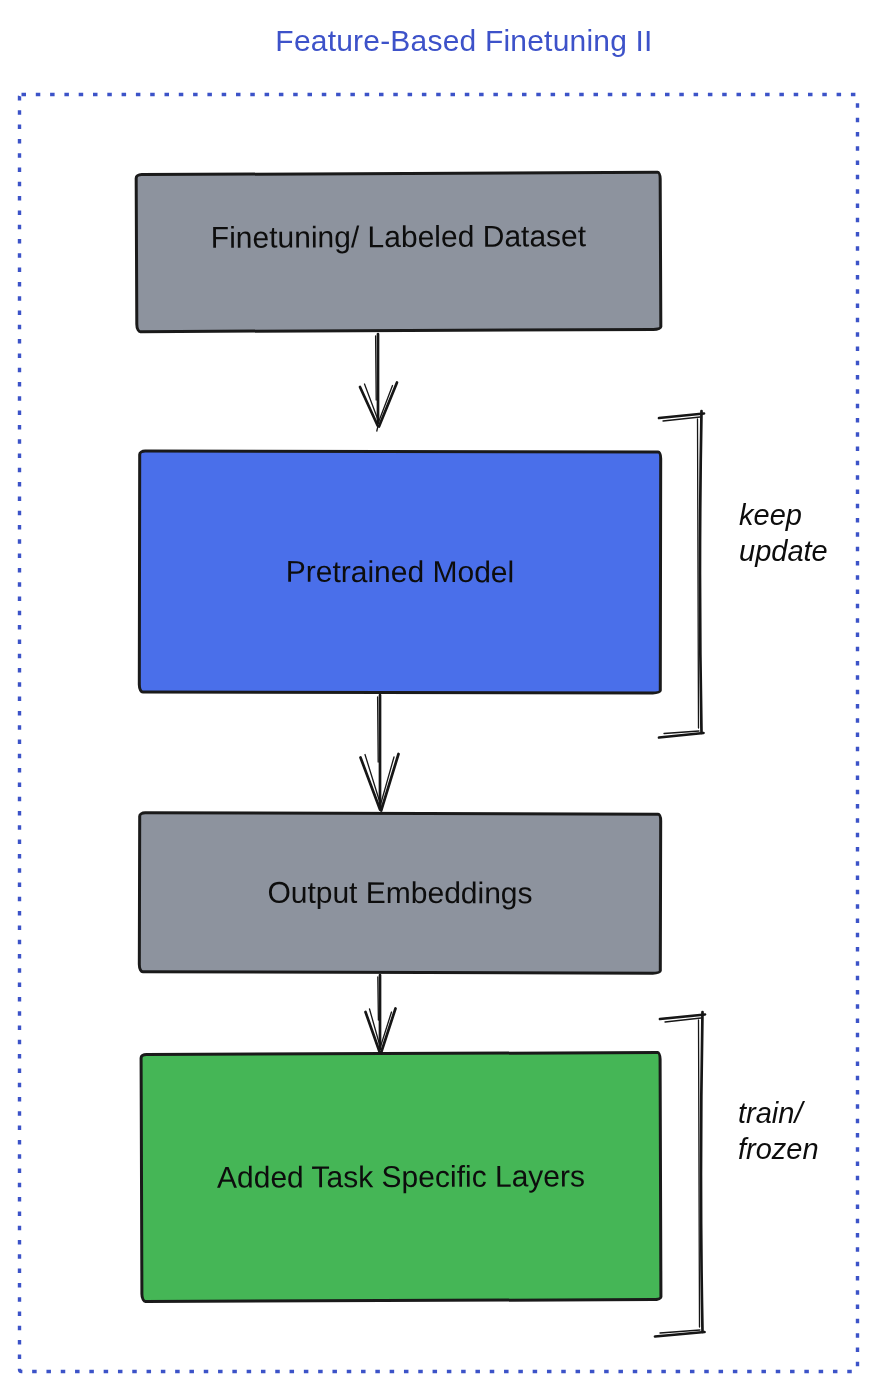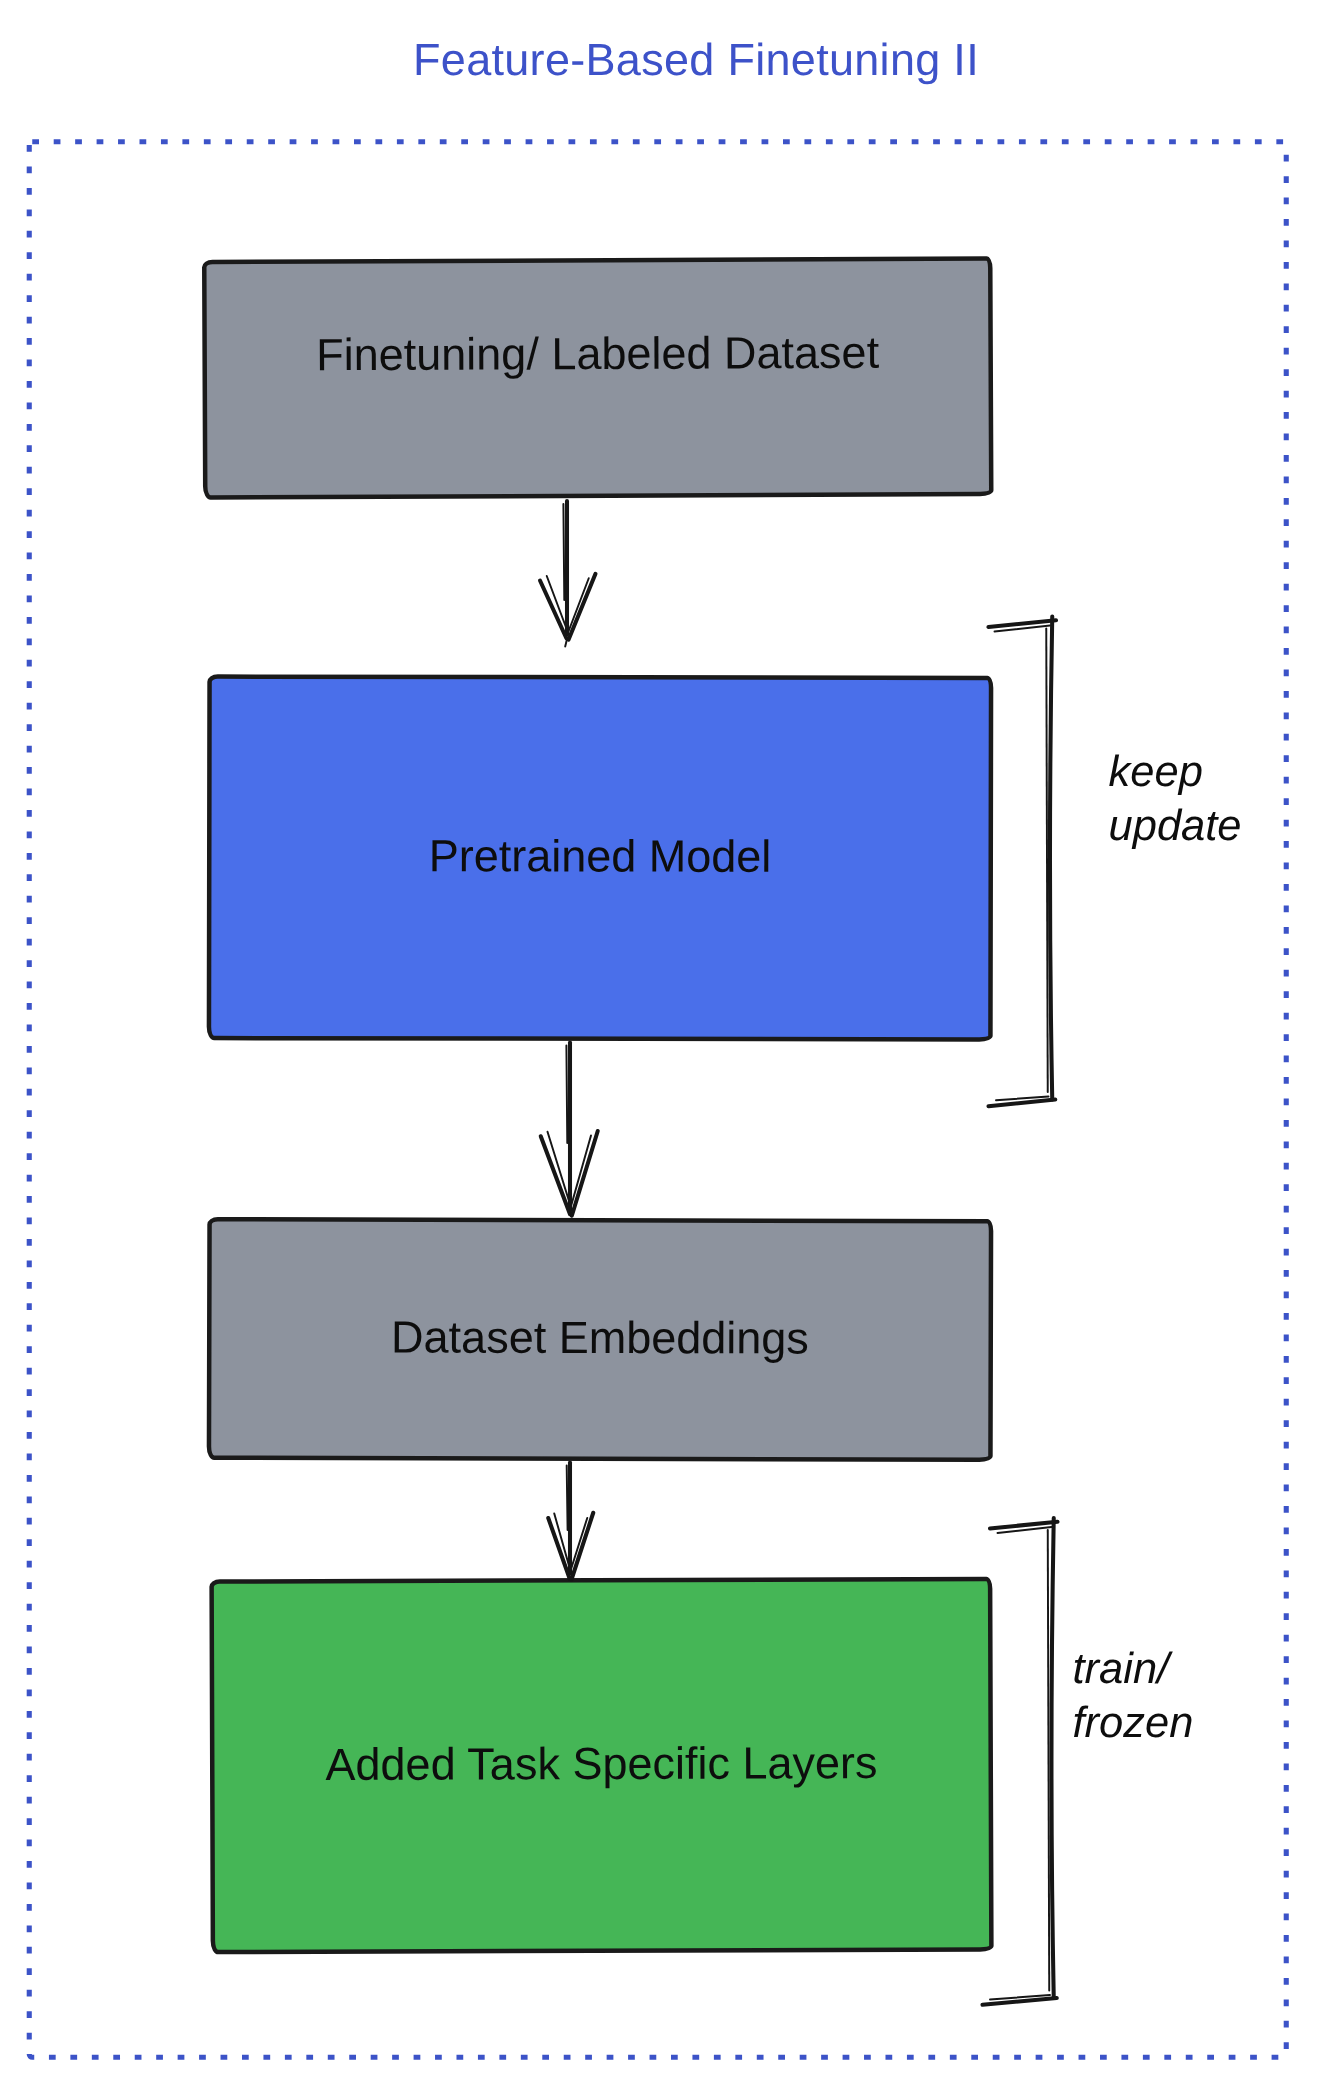--- a/index.html
+++ b/index.html
@@ -55,21 +55,21 @@
   .node-tasklayers { left: 140px; top: 1052px; width: 522px; height: 250px; transform: rotate(-0.2deg); }
   .annot {
     position: absolute;
     font-size: 29px;
     line-height: 36px;
     color: #0d0d0d;
     z-index: 3;
     font-style: italic;
   }
   .annot-frozen { left: 739px; top: 497px; }
-  .annot-train  { left: 715px; top: 1095px; }
+  .annot-train  { left: 738px; top: 1095px; }
   .stroke { stroke: #161616; fill: none; stroke-linecap: round; }
   .w-main { stroke-width: 2.7; }
   .w-thin { stroke-width: 1.3; }
   .dotted {
     stroke: #3C53C8;
     fill: none;
     stroke-width: 3.4;
     stroke-dasharray: 4.5 9.8;
   }
 </style>
@@ -82,21 +82,21 @@
 
   <div class="node node-dataset" style="background-color: rgb(141, 147, 158);">
     <span class="node-label">Finetuning/ Labeled Dataset</span>
   </div>
 
   <div class="node node-pretrained" style="background-color: rgb(74, 111, 234);">
     <span class="node-label">Pretrained Model</span>
   </div>
 
   <div class="node node-embeddings" style="background-color: rgb(141, 147, 158);">
-    <span class="node-label">Dataset Embeddings</span>
+    <span class="node-label">Output Embeddings</span>
   </div>
 
   <div class="node node-tasklayers" style="background-color: rgb(69, 182, 86);">
     <span class="node-label">Added Task Specific Layers</span>
   </div>
 
   <div class="annot annot-frozen">
     <div>keep</div>
     <div>update</div>
   </div>

